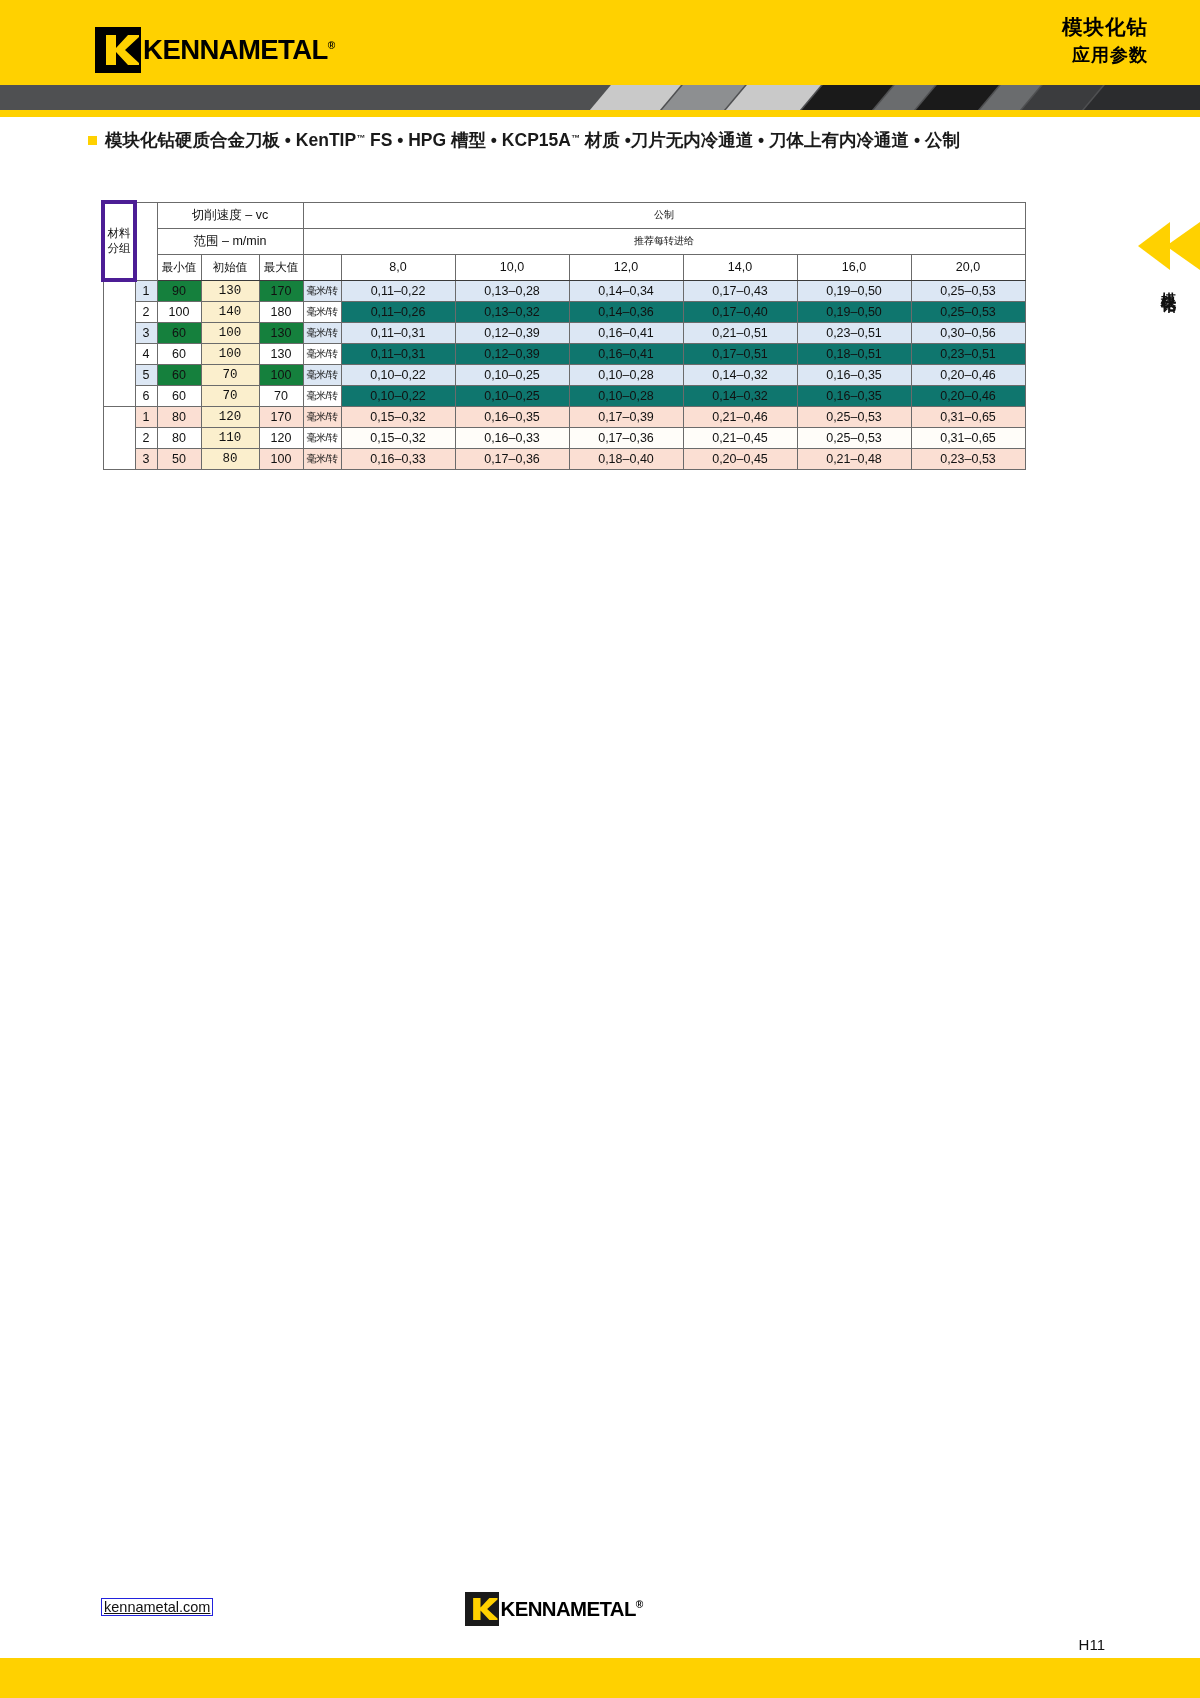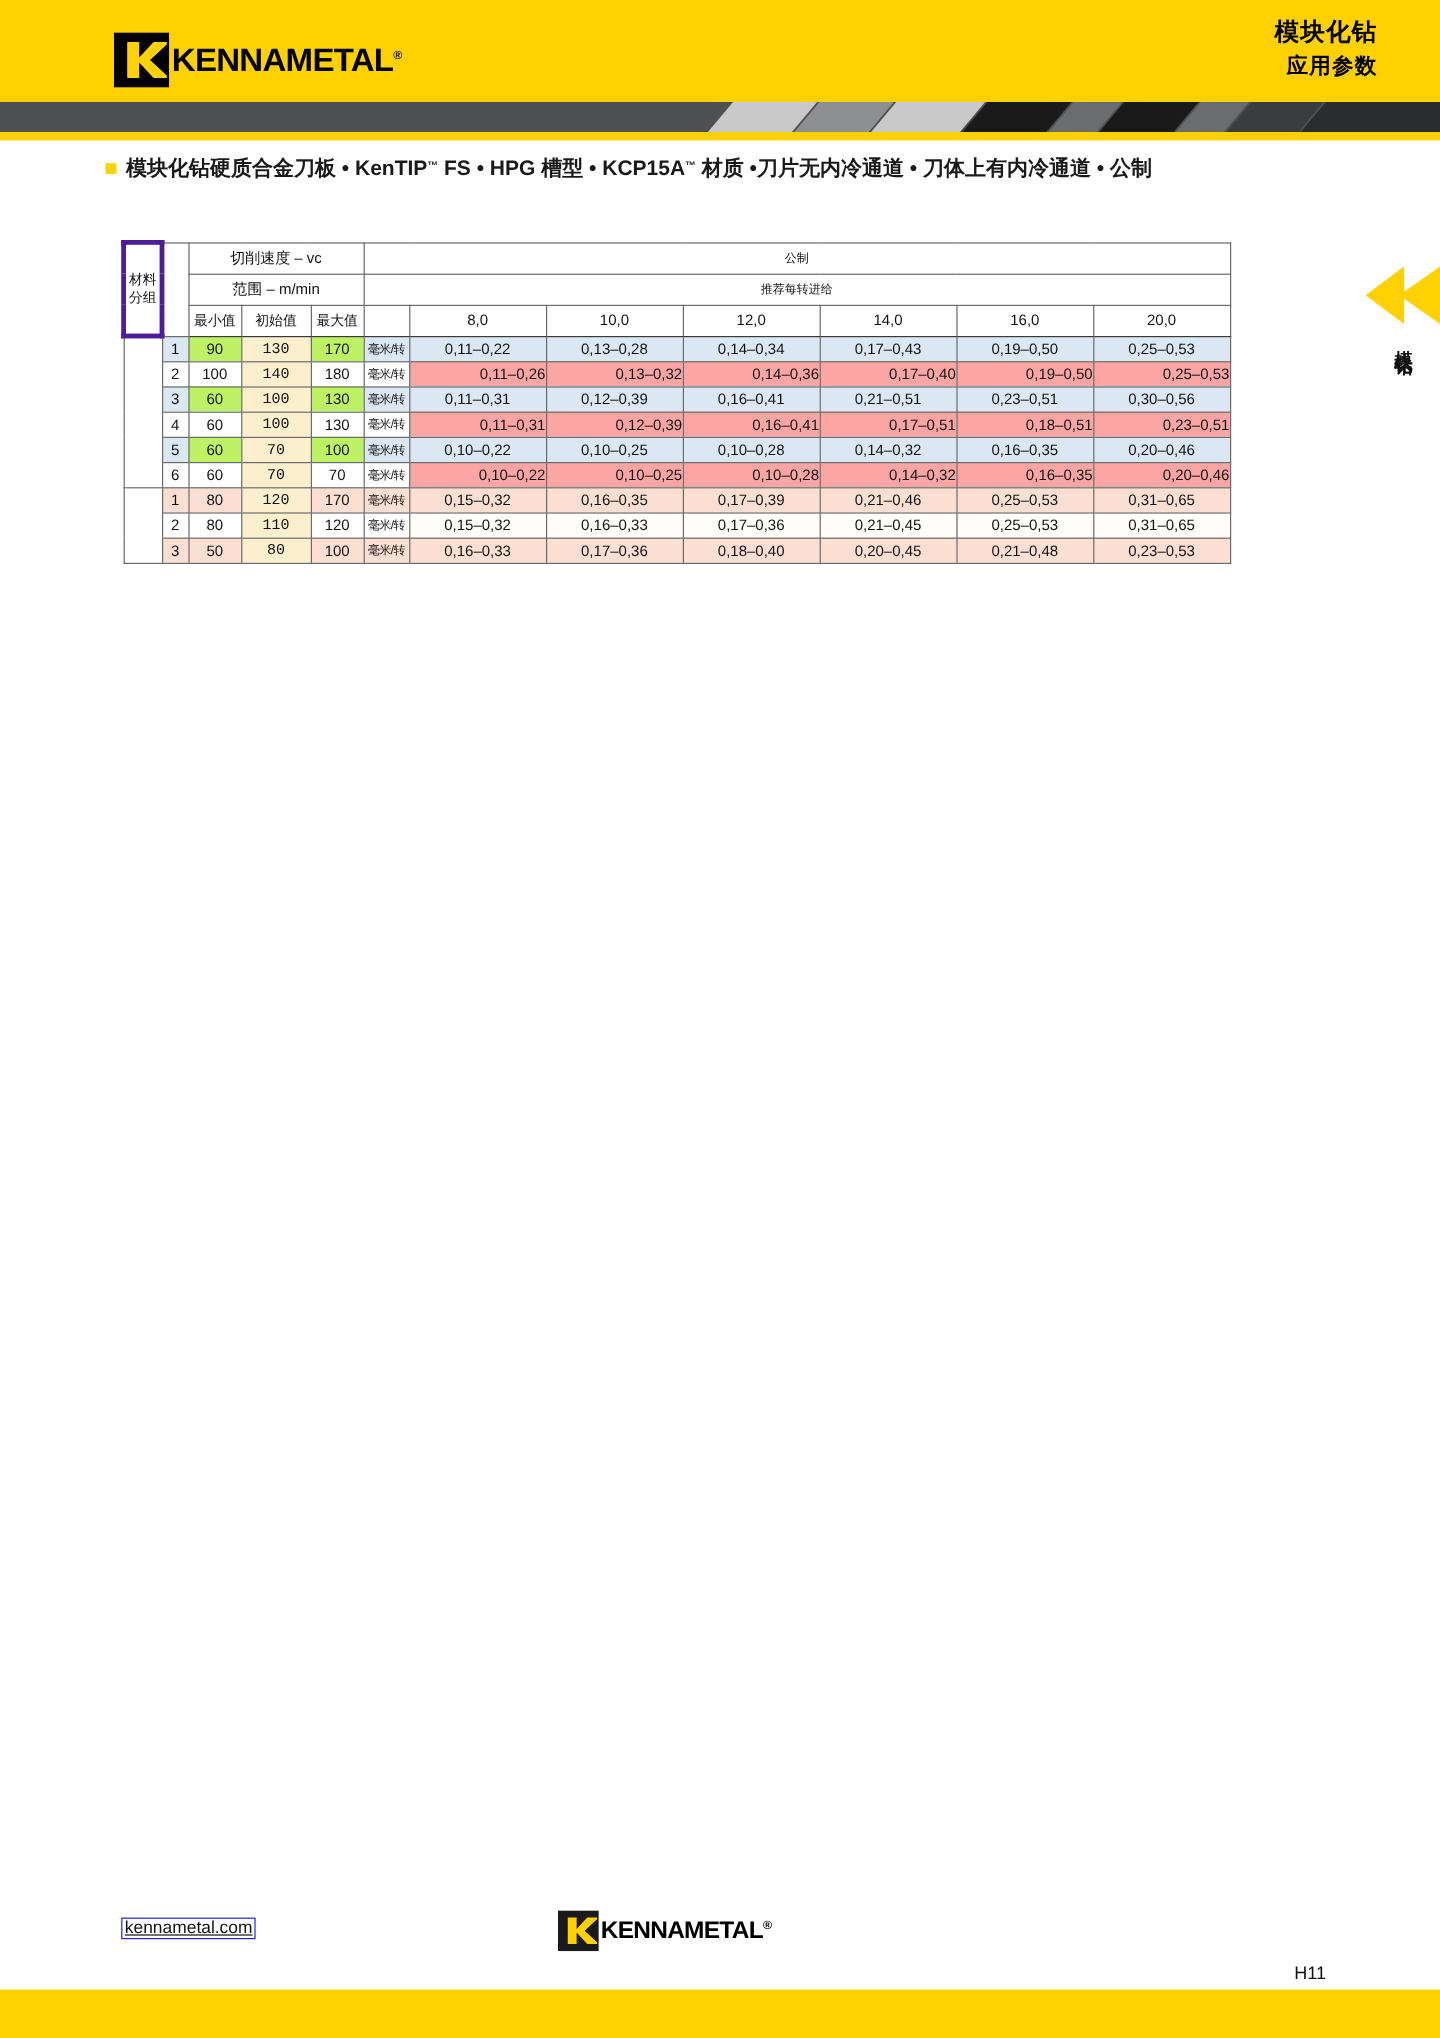--- a/index.html
+++ b/index.html
@@ -100,33 +100,33 @@
   .hdr-metric { font-size:10px; }
   .hdr-sub { font-size:11.5px; }
   .hdr-dia { font-weight:bold; font-size:12.5px; }
 
   
   td.grp-P { background:#1C9AD6; color:#fff; font-weight:bold; font-size:14px; border-right:1px solid #6b6b6b;}
   td.grp-K { background:#E8192C; color:#fff; font-weight:bold; font-size:14px; border-right:1px solid #6b6b6b;}
 
   
   tr.p-odd td.d { background:#DCE7F4; }
-  tr.p-even td.d { background:#fca5a5;text-align:right; }
+  tr.p-even td.d { background:#0f766e; }
   tr.k-odd td.d { background:#FBDFD3; }
   tr.k-even td.d { background:#FFFDF9; }
 
   td.num-cell { font-weight:bold; font-size:12.5px; }
   tr.p-odd td.num-cell { background:#DCE7F4; }
   tr.p-even td.num-cell { background:#ffffff; }
   tr.k-odd td.num-cell { background:#FBDFD3; }
   tr.k-even td.num-cell { background:#ffffff; }
 
   td.init-cell { background:#FBEFCD !important; font-weight:bold; font-size:12.5px; }
   tr.p-even td.minmax, tr.k-even td.minmax { background:#ffffff; }
-  tr.p-odd td.minmax { background:#bef264; }
+  tr.p-odd td.minmax { background:#15803d; }
   tr.k-odd td.minmax { background:#FBDFD3; }
   td.minmax { font-size:12.5px; }
   td.unit-cell { font-size:10px; letter-spacing:-0.5px; }
   tr.p-odd td.unit-cell { background:#DCE7F4; }
   tr.p-even td.unit-cell { background:#ffffff; }
   tr.k-odd td.unit-cell { background:#FBDFD3; }
   tr.k-even td.unit-cell { background:#ffffff; }
   td.d { font-size:12.5px; }
   tr.datarow { height:21px; }
 

